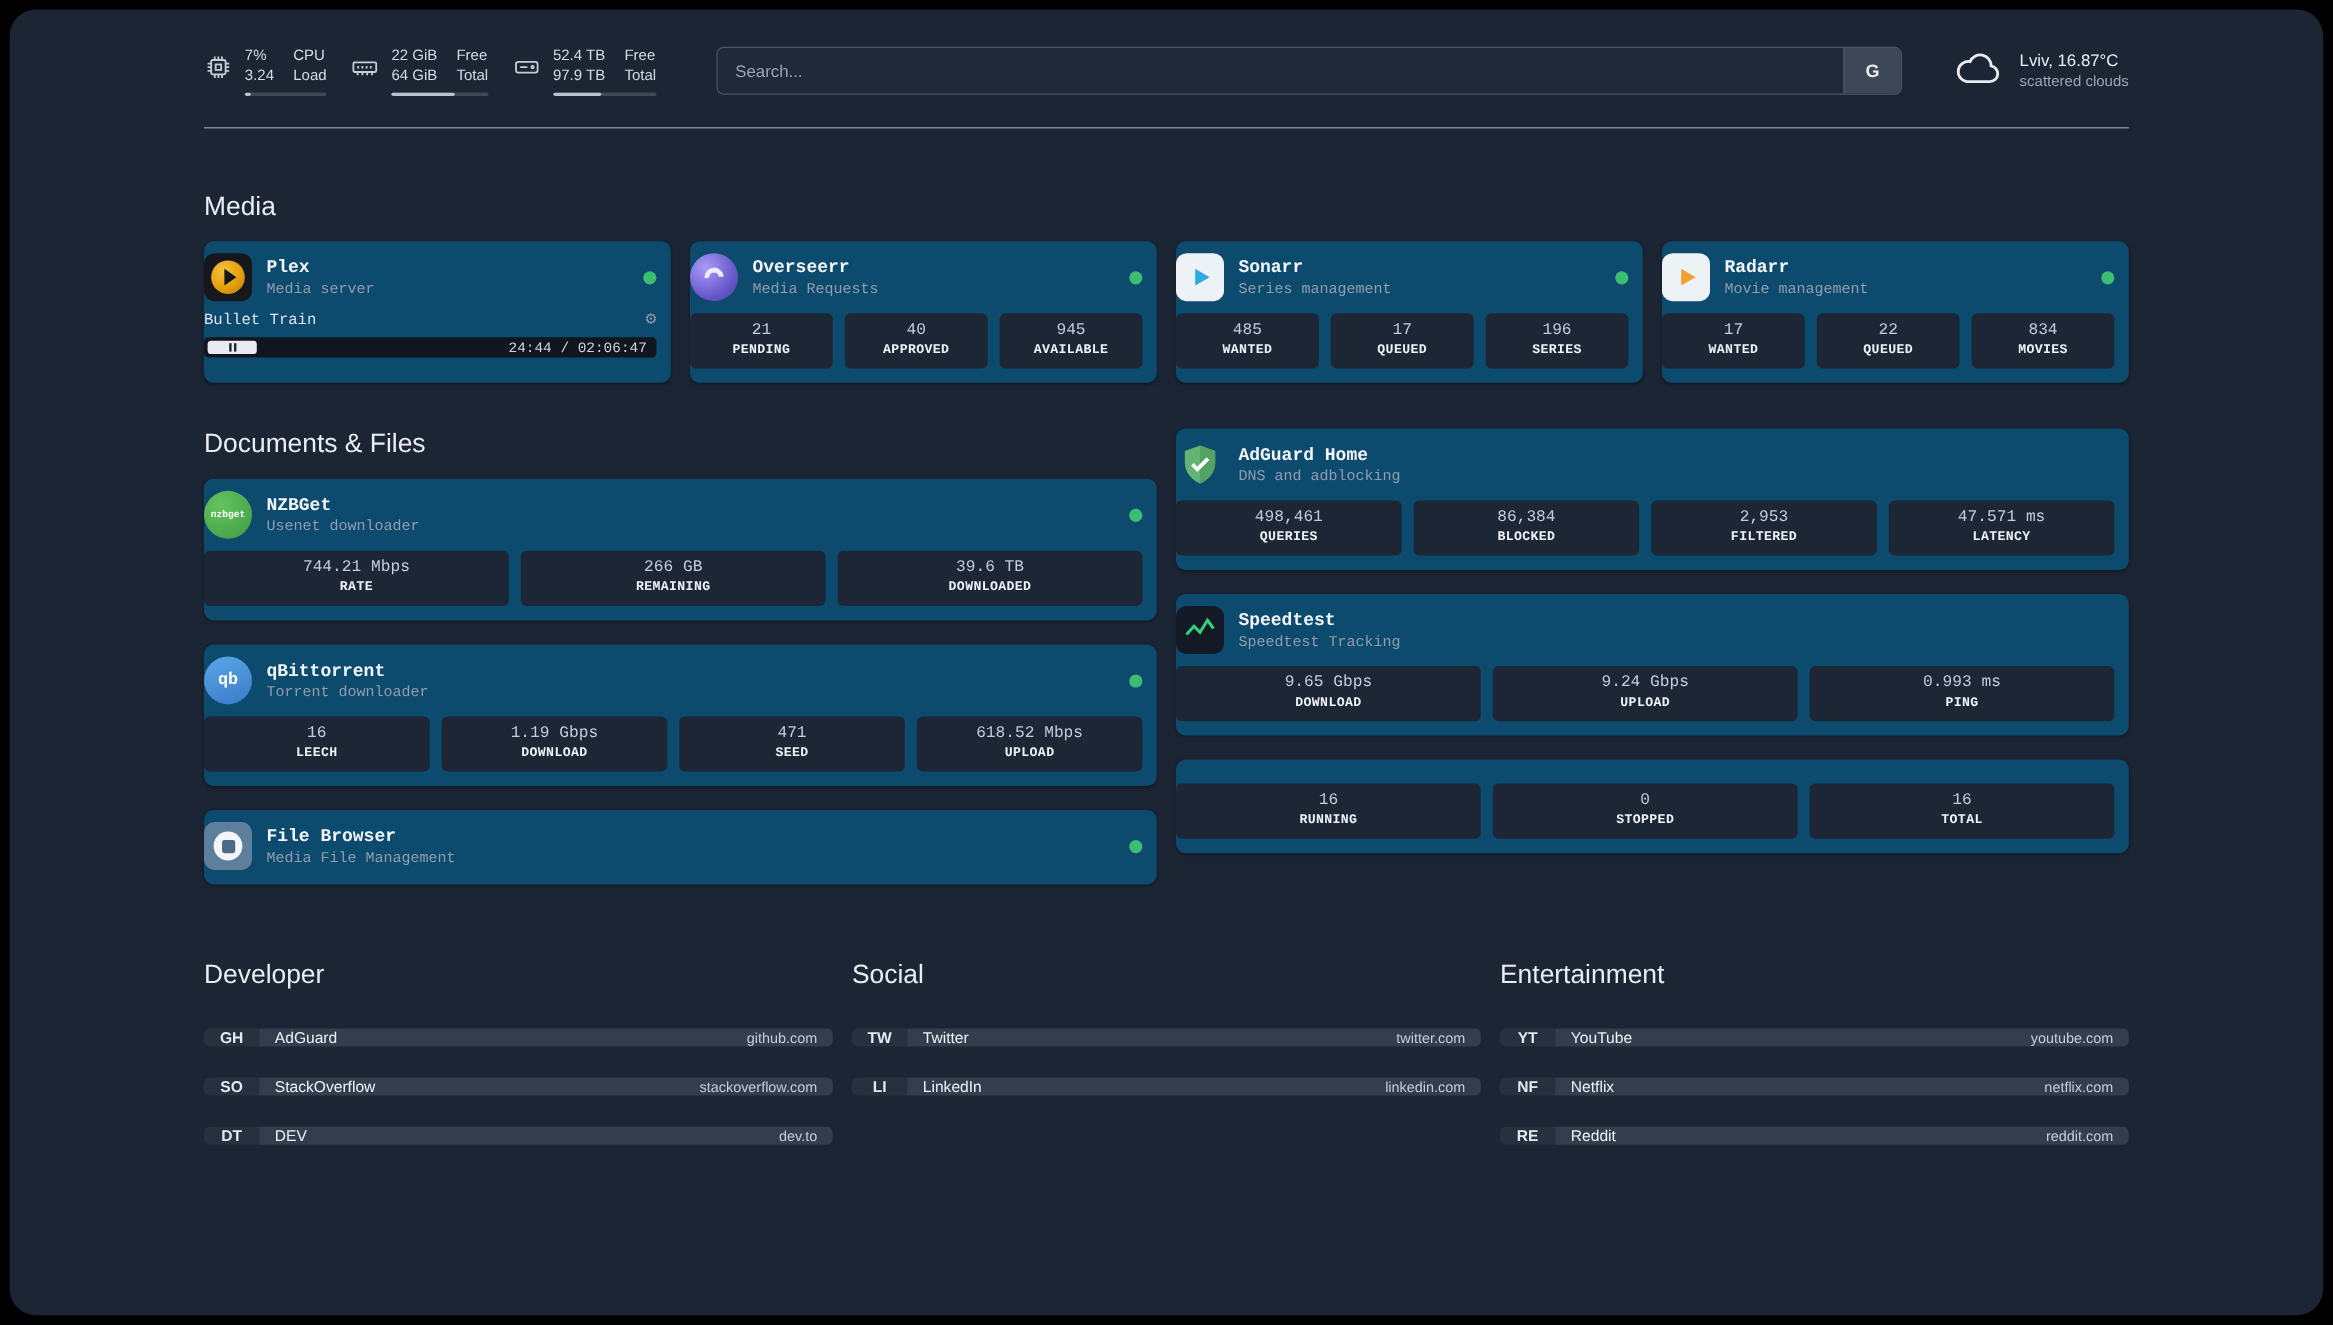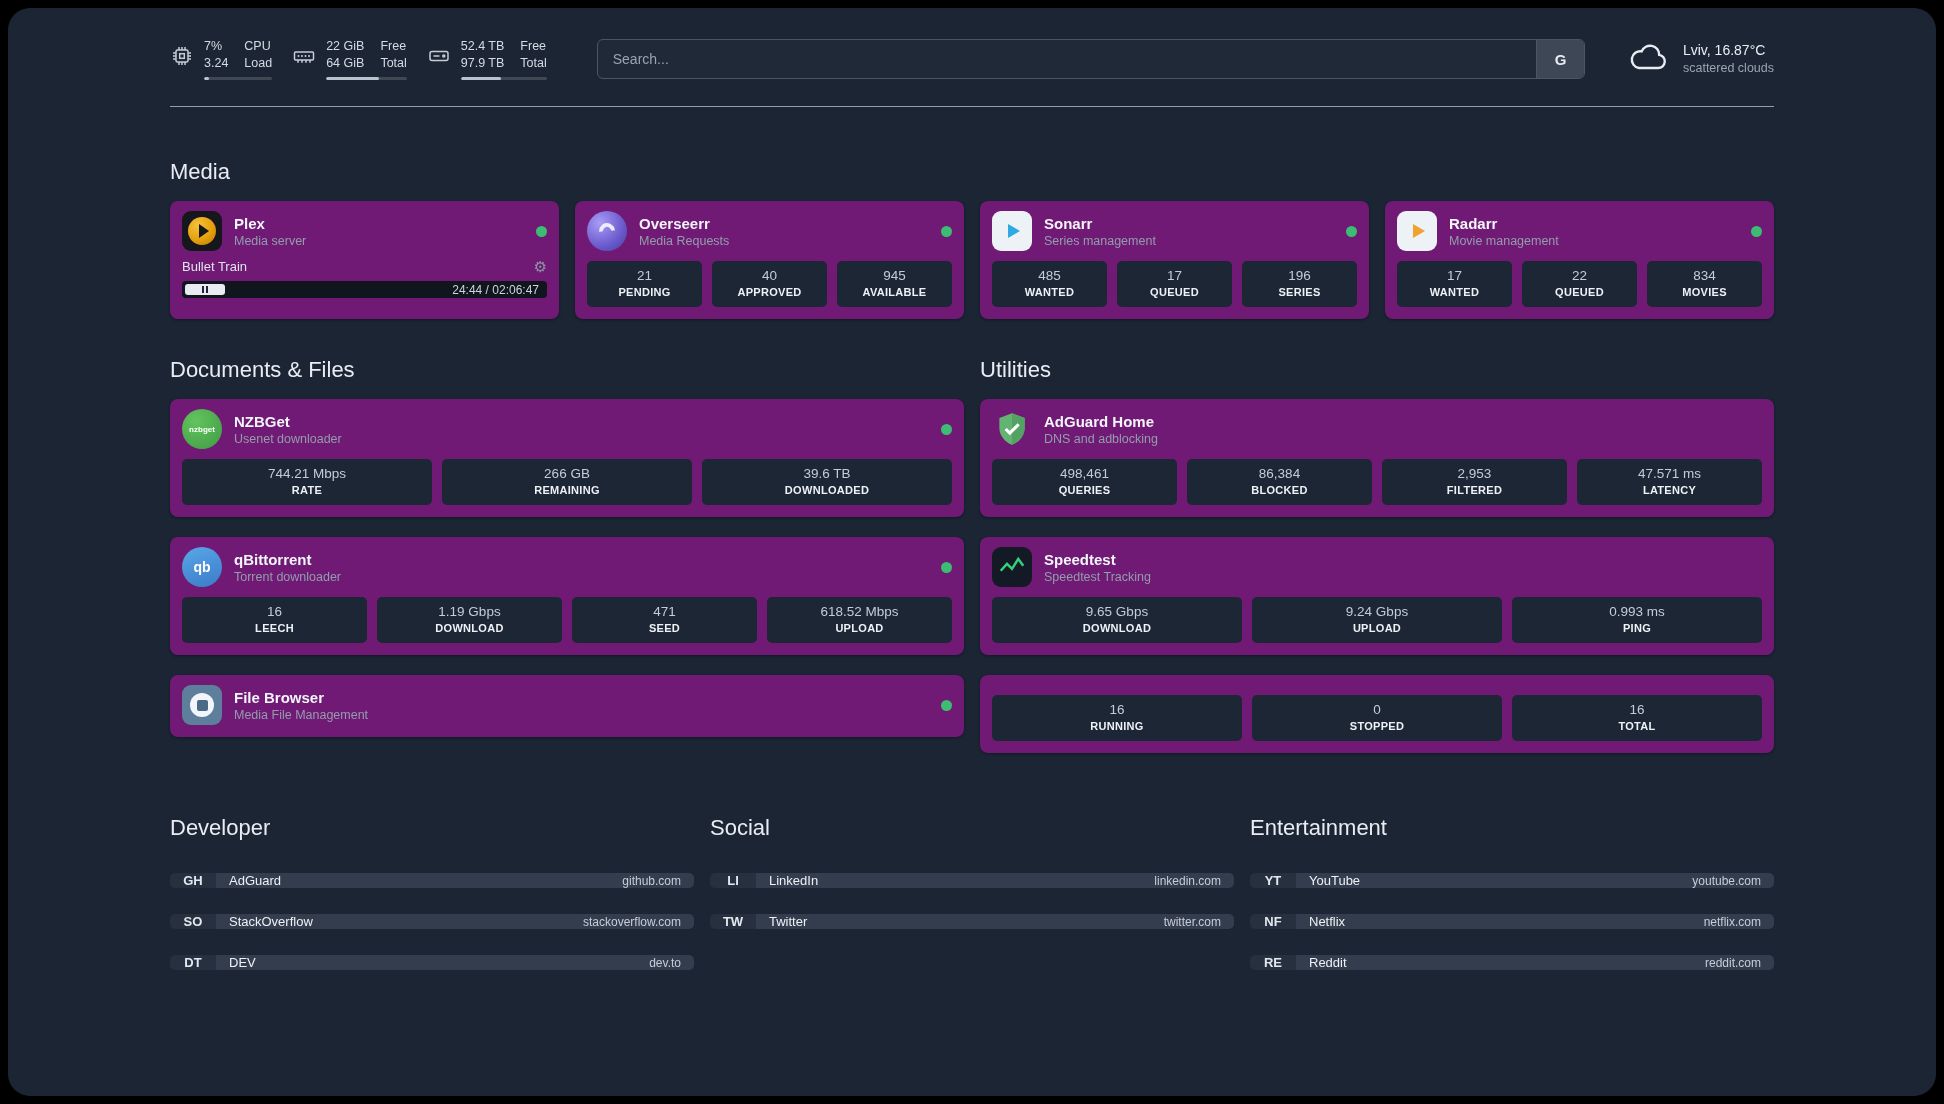--- a/index.html
+++ b/index.html
@@ -34,21 +34,21 @@
 
   .divider { height:1px; background:#c9d0d9; opacity:.7; margin-top:26px; }
 
   
   h2.sec-title { font-size:22px; font-weight:500; color:#e9edf3; margin:0 0 16px 0; }
   .section-media { margin-top:52px; }
   .cards-4 { display:grid; grid-template-columns:repeat(4,1fr); gap:16px; }
   .cols2 { display:grid; grid-template-columns:1fr 1fr; gap:16px; margin-top:38px; align-items:start; }
   .colstack { display:flex; flex-direction:column; gap:20px; }
 
-  .card { background:#701a75; border-radius:8px; padding:10px 12px 12px 12px; box-shadow:0 1px 3px rgba(0,0,0,.35); }
+  .card { background:#0c4a6e; border-radius:8px; padding:10px 12px 12px 0; box-shadow:0 1px 3px rgba(0,0,0,.35);font-family:Liberation Mono, monospace; }
 
   .svc-head { display:flex; align-items:center; gap:12px; cursor:pointer; }
   .svc-icon { width:40px; height:40px; border-radius:9px; display:flex; align-items:center; justify-content:center; flex:none; position:relative; }
   .svc-names { display:flex; flex-direction:column; }
   .svc-name { font-size:15px; font-weight:700; color:#f2f5f9; line-height:19px; }
   .svc-desc { font-size:12.5px; color:#939dac; line-height:16px; }
   .dot { width:11px; height:11px; border-radius:50%; background:#3dbd72; margin-left:auto; flex:none; }
 
   .tiles { display:grid; gap:10px; margin-top:10px; }
   .tiles-3 { grid-template-columns:repeat(3,1fr); }
@@ -393,21 +393,20 @@
               <span class="svc-desc">Media File Management</span>
             </span>
             <span class="dot"></span>
           </div>
         </div>
 
       </div>
     </div>
 
     <div>
-      <h2 class="sec-title">Utilities</h2>
       <div class="colstack">
 
         <div class="card">
           <div class="svc-head">
             <span class="svc-icon">
               <svg width="38" height="38" viewBox="0 0 24 24">
                 <path d="M12 2l8 3v6c0 5-3.4 9.2-8 11-4.6-1.8-8-6-8-11V5z" fill="#63b372"></path>
                 <path d="M12 2l8 3v6c0 5-3.4 9.2-8 11z" fill="#53a263"></path>
                 <path d="M8 12l2.6 2.6L16.2 9" stroke="#fff" stroke-width="2" fill="none"></path>
               </svg>
@@ -509,33 +508,33 @@
         <span class="bm-main">
           <span class="bm-name">DEV</span>
           <span class="bm-url">dev.to</span>
         </span>
       </div>
     </div>
 
     <div>
       <h2 class="sec-title">Social</h2>
       <div class="bm-row">
+        <span class="bm-abbr">TW</span>
+        <span class="bm-main">
+          <span class="bm-name">Twitter</span>
+          <span class="bm-url">twitter.com</span>
+        </span>
+      </div>
+      <div class="bm-row">
         <span class="bm-abbr">LI</span>
         <span class="bm-main">
           <span class="bm-name">LinkedIn</span>
           <span class="bm-url">linkedin.com</span>
         </span>
       </div>
-      <div class="bm-row">
-        <span class="bm-abbr">TW</span>
-        <span class="bm-main">
-          <span class="bm-name">Twitter</span>
-          <span class="bm-url">twitter.com</span>
-        </span>
-      </div>
     </div>
 
     <div>
       <h2 class="sec-title">Entertainment</h2>
       <div class="bm-row">
         <span class="bm-abbr">YT</span>
         <span class="bm-main">
           <span class="bm-name">YouTube</span>
           <span class="bm-url">youtube.com</span>
         </span>

